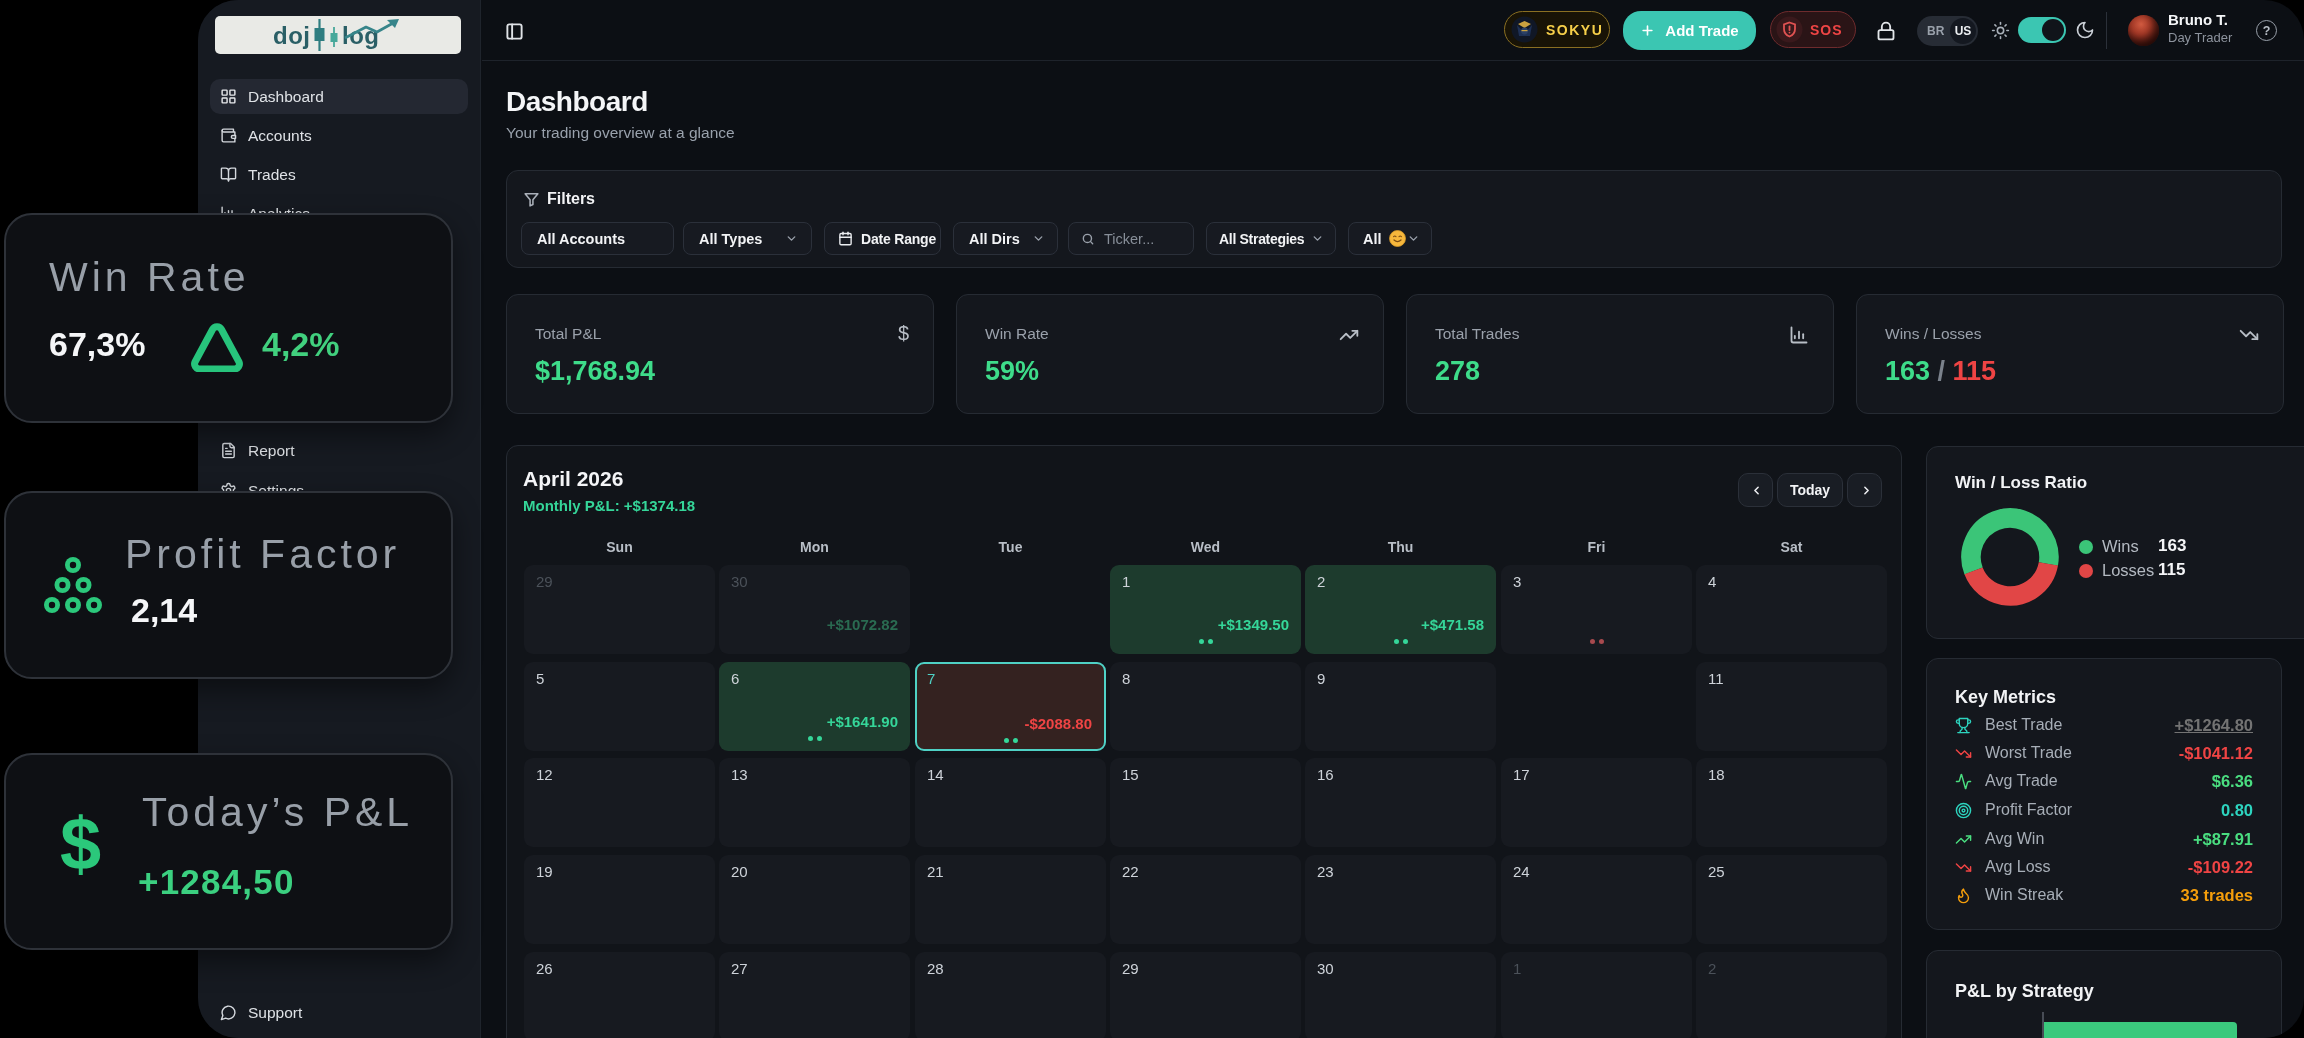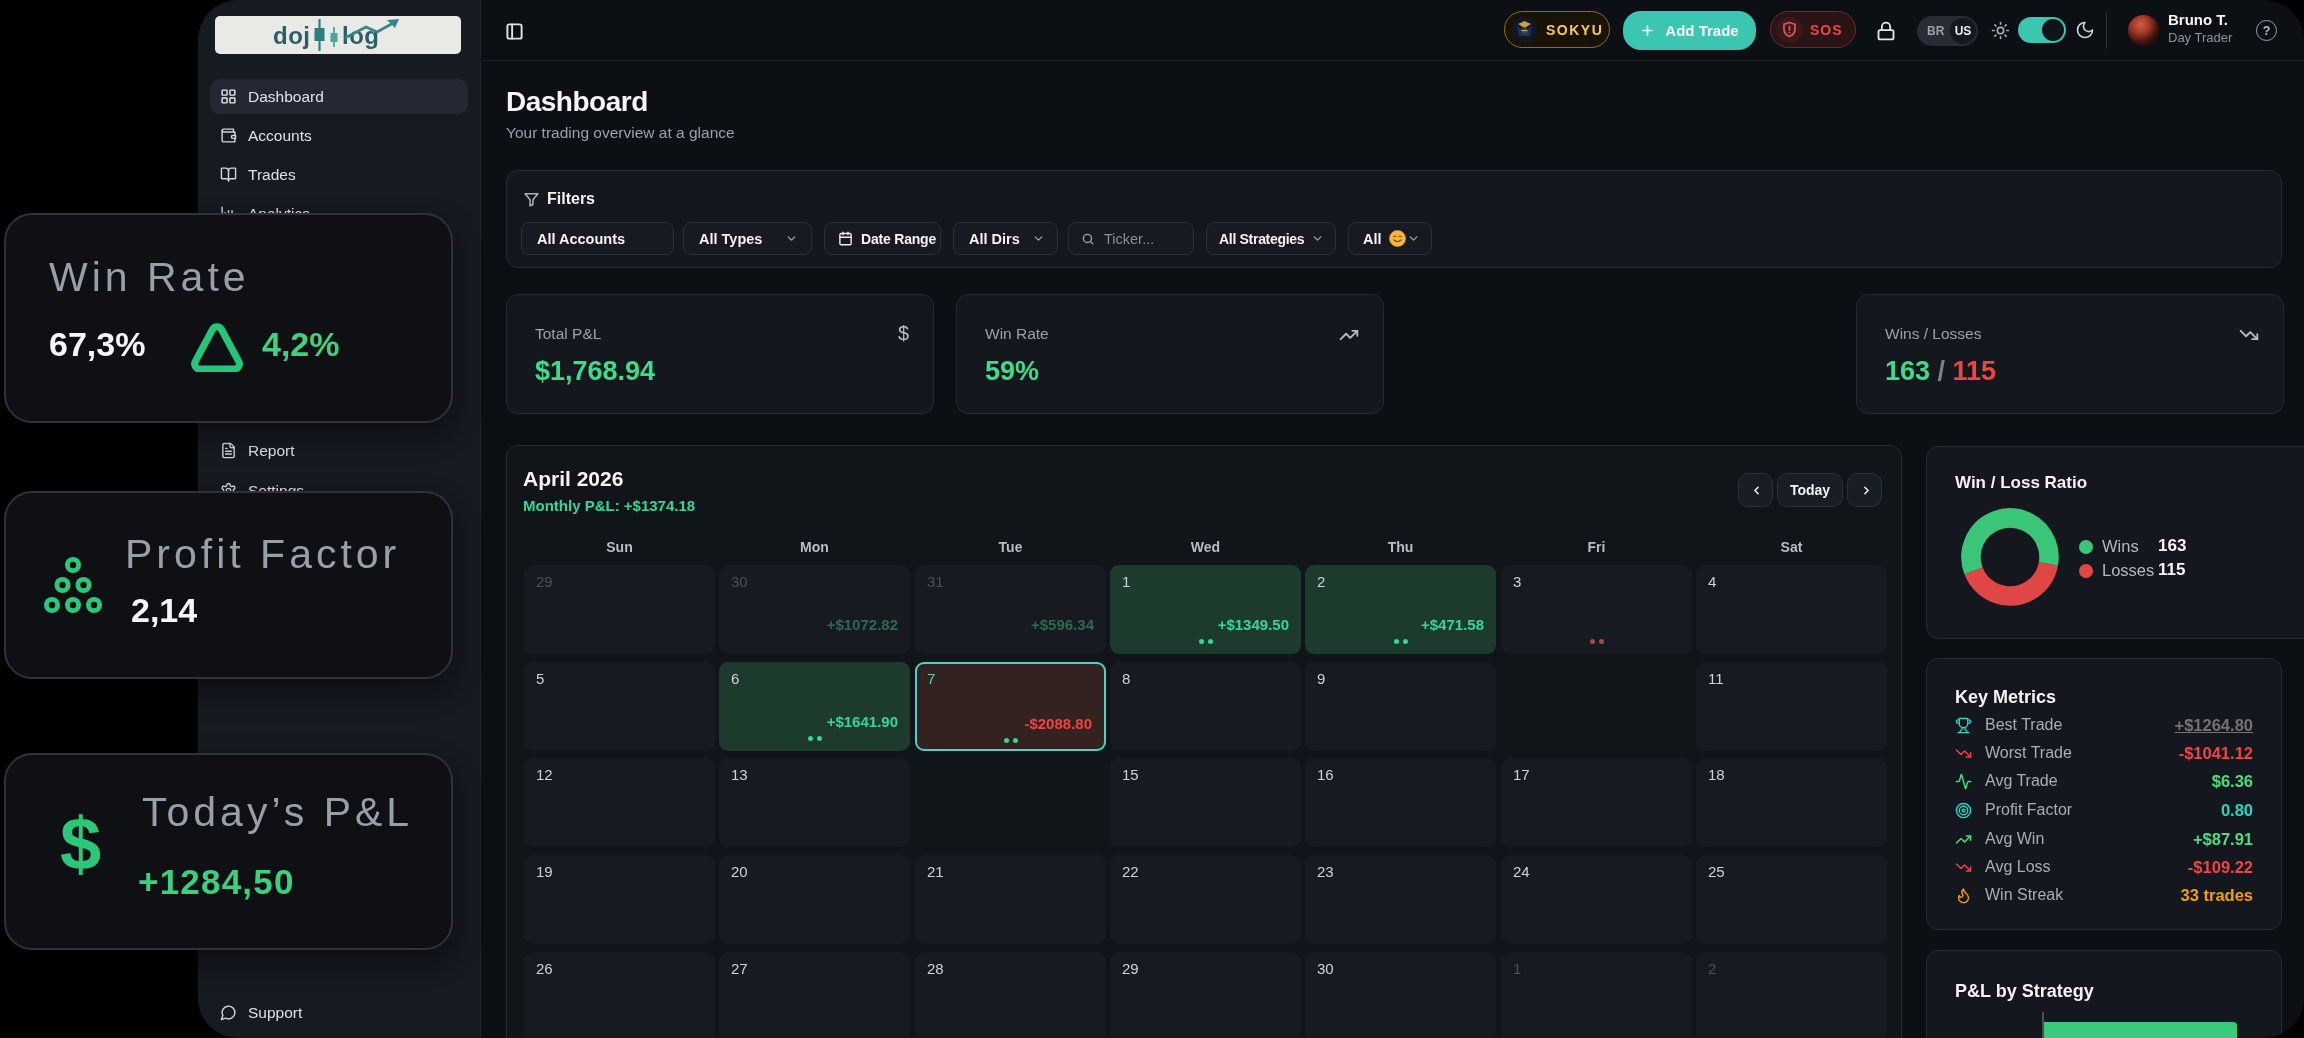--- a/index.html
+++ b/index.html
@@ -251,20 +251,30 @@
     <div class="stat-icon" style="font-size:20px; color:#b8bec6; top:27px;">$</div>
   </div>
   <div class="card" style="left:758px; top:294px; width:428px; height:120px;">
     <div class="stat-label">Win Rate</div>
     <div class="stat-value">59%</div>
     <svg class="stat-icon" width="20" height="20" viewBox="0 0 24 24" fill="none" stroke="#b8bec6" stroke-width="2.2" stroke-linecap="round" stroke-linejoin="round">
         <path d="M16 7h6v6"></path>
         <path d="m22 7-8.5 8.5-5-5L2 17"></path>
       </svg>
   </div>
+  <div class="card" style="left:1208px; top:294px; width:428px; height:120px;">
+    <div class="stat-label">Total Trades</div>
+    <div class="stat-value">278</div>
+    <svg class="stat-icon" width="20" height="20" viewBox="0 0 24 24" fill="none" stroke="#b8bec6" stroke-width="2.2" stroke-linecap="round" stroke-linejoin="round">
+        <path d="M3 3v16a2 2 0 0 0 2 2h16"></path>
+        <path d="M7 16v-3"></path>
+        <path d="M12 16V8"></path>
+        <path d="M17 16v-5"></path>
+      </svg>
+  </div>
   <div class="card" style="left:1658px; top:294px; width:428px; height:120px;">
     <div class="stat-label">Wins / Losses</div>
     <div class="stat-value"><span style="color:#3edc8a;">163</span><span style="color:#7b828c;"> / </span><span style="color:#ef4444;">115</span></div>
     <svg class="stat-icon" width="20" height="20" viewBox="0 0 24 24" fill="none" stroke="#b8bec6" stroke-width="2.2" stroke-linecap="round" stroke-linejoin="round">
         <path d="M16 17h6v-6"></path>
         <path d="m22 17-8.5-8.5-5 5L2 7"></path>
       </svg>
   </div>
 
   <div class="card" id="calcard" style="left:308px; top:445px; width:1396px; height:640px; background:#111419;">
@@ -288,24 +298,20 @@
     <div class="dow" style="left:798px;">Thu</div>
     <div class="dow" style="left:994px;">Fri</div>
     <div class="dow" style="left:1189px;">Sat</div>
     <div class="cell other" style="left:17px; top:119px;">
         <span class="d">29</span>
       </div>
     <div class="cell other" style="left:212px; top:119px;">
         <span class="d">30</span>
         <span class="amt" style="color:#2a6b51;">+$1072.82</span>
       </div>
-    <div class="cell other" style="left:408px; top:119px;">
-        <span class="d">31</span>
-        <span class="amt" style="color:#2a6b51;">+$596.34</span>
-      </div>
     <div class="cell win" style="left:603px; top:119px;">
         <span class="d">1</span>
         <span class="amt" style="color:#35d699;">+$1349.50</span>
         <span class="dots"><i style="background:#35d699;"></i><i style="background:#35d699;"></i></span>
       </div>
     <div class="cell win" style="left:798px; top:119px;">
         <span class="d">2</span>
         <span class="amt" style="color:#35d699;">+$471.58</span>
         <span class="dots"><i style="background:#35d699;"></i><i style="background:#35d699;"></i></span>
       </div>
@@ -336,20 +342,23 @@
         <span class="d">9</span>
       </div>
     <div class="cell" style="left:1189px; top:216px;">
         <span class="d">11</span>
       </div>
     <div class="cell" style="left:17px; top:312px;">
         <span class="d">12</span>
       </div>
     <div class="cell" style="left:212px; top:312px;">
         <span class="d">13</span>
+      </div>
+    <div class="cell" style="left:408px; top:312px;">
+        <span class="d">14</span>
       </div>
     <div class="cell" style="left:603px; top:312px;">
         <span class="d">15</span>
       </div>
     <div class="cell" style="left:798px; top:312px;">
         <span class="d">16</span>
       </div>
     <div class="cell" style="left:994px; top:312px;">
         <span class="d">17</span>
       </div>

